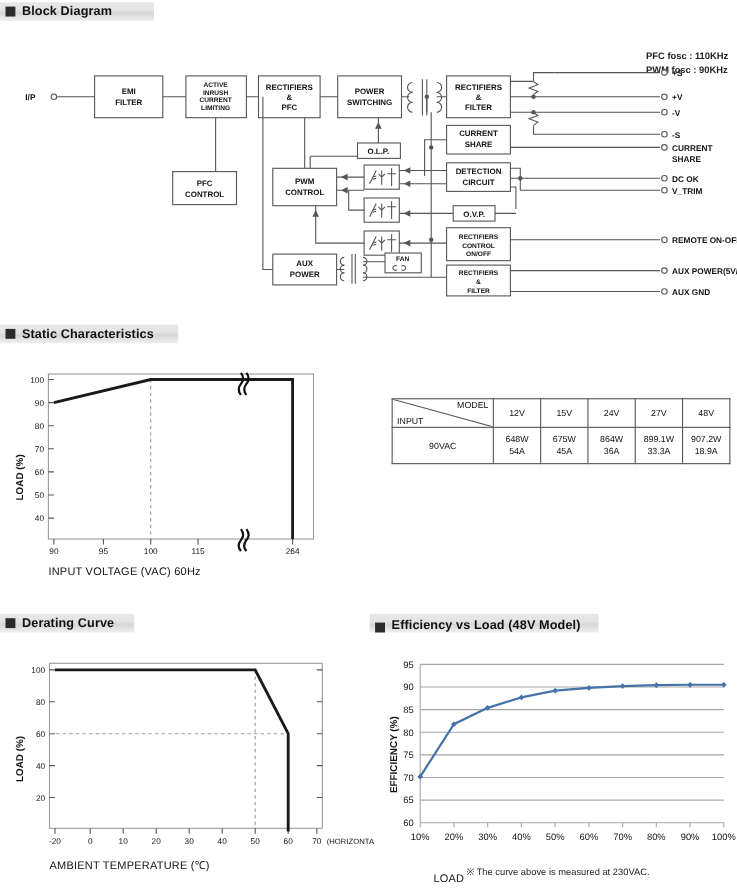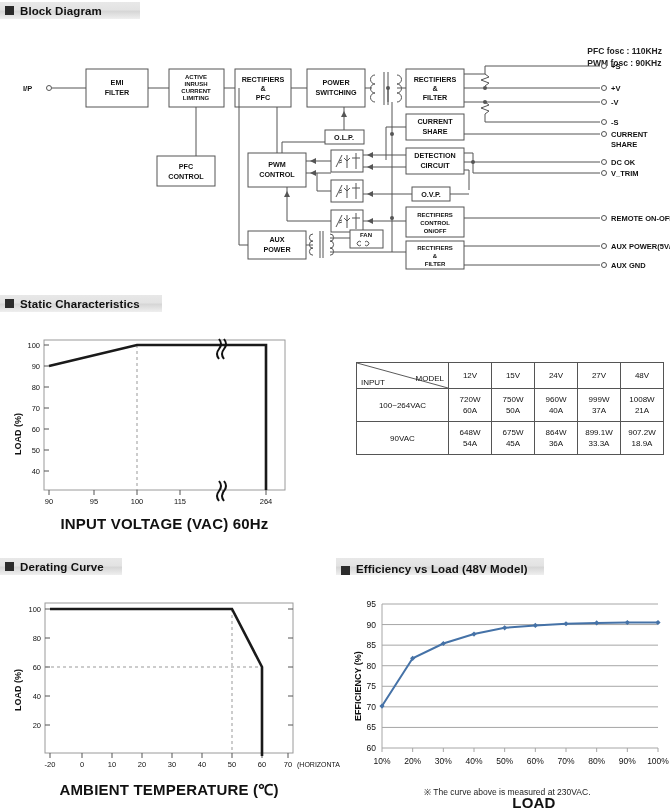--- a/index.html
+++ b/index.html
@@ -34,43 +34,43 @@
   #block-diagram { position: absolute; left: 0; top: 22px; width: 670px; height: 250px; }
   .fosc {
     position: absolute; right: 8px; top: 45px;
     font-size: 8.5px; font-weight: bold; line-height: 12px;
     text-align: left; color: #222;
   }
 
   
   .chartbox { position: absolute; }
   .axis-title {
-    font-size: 15px; font-weight: bold; color: #111;
-    text-align: center; letter-spacing: .2px;
+    font-size: 10px; font-weight: normal; color: #111;
+    letter-spacing: .2px;
   }
   .ylab {
     position: absolute; font-size: 9px; font-weight: bold; color: #111;
     transform: rotate(-90deg); transform-origin: 50% 50%;
     white-space: nowrap;
   }
 
   
   #spec-table {
     position: absolute; left: 356px; top: 362px;
     border-collapse: collapse; font-size: 8px; color: #111;
   }
   #spec-table td, #spec-table th {
     border: 1px solid #555; text-align: center; font-weight: normal;
     padding: 0;
   }
   #spec-table .corner {
     width: 92px; height: 26px; position: relative; padding: 0;
   }
   #spec-table .corner .m {
-    position: absolute; right: 4px; top: 11px; font-size: 8px;
+    position: absolute; right: 4px; top: 1px; font-size: 8px;
   }
   #spec-table .corner .i {
     position: absolute; left: 4px; bottom: 1px; font-size: 8px;
   }
   #spec-table .corner .slash {
     position: absolute; left: 0; top: 0; width: 100%; height: 100%;
   }
   #spec-table .hdr { width: 43px; height: 26px; font-size: 8px; }
   #spec-table .rowlab { height: 33px; font-size: 8px; }
   #spec-table .cell { height: 33px; line-height: 11px; font-size: 8px; }
@@ -393,43 +393,20 @@
           <line x1="0" y1="0" x2="92" y2="26" stroke="#555" stroke-width="1"></line>
         </svg>
         <span class="m">MODEL</span>
         <span class="i">INPUT</span>
       </td>
       <td class="hdr">12V</td>
       <td class="hdr">15V</td>
       <td class="hdr">24V</td>
       <td class="hdr">27V</td>
       <td class="hdr">48V</td>
-    </tr>
-    <tr>
-      <td class="rowlab">100~264VAC</td>
-      <td class="cell">
-        <div>720W</div>
-        <div>60A</div>
-      </td>
-      <td class="cell">
-        <div>750W</div>
-        <div>50A</div>
-      </td>
-      <td class="cell">
-        <div>960W</div>
-        <div>40A</div>
-      </td>
-      <td class="cell">
-        <div>999W</div>
-        <div>37A</div>
-      </td>
-      <td class="cell">
-        <div>1008W</div>
-        <div>21A</div>
-      </td>
     </tr>
     <tr>
       <td class="rowlab">90VAC</td>
       <td class="cell">
         <div>648W</div>
         <div>54A</div>
       </td>
       <td class="cell">
         <div>675W</div>
         <div>45A</div>

